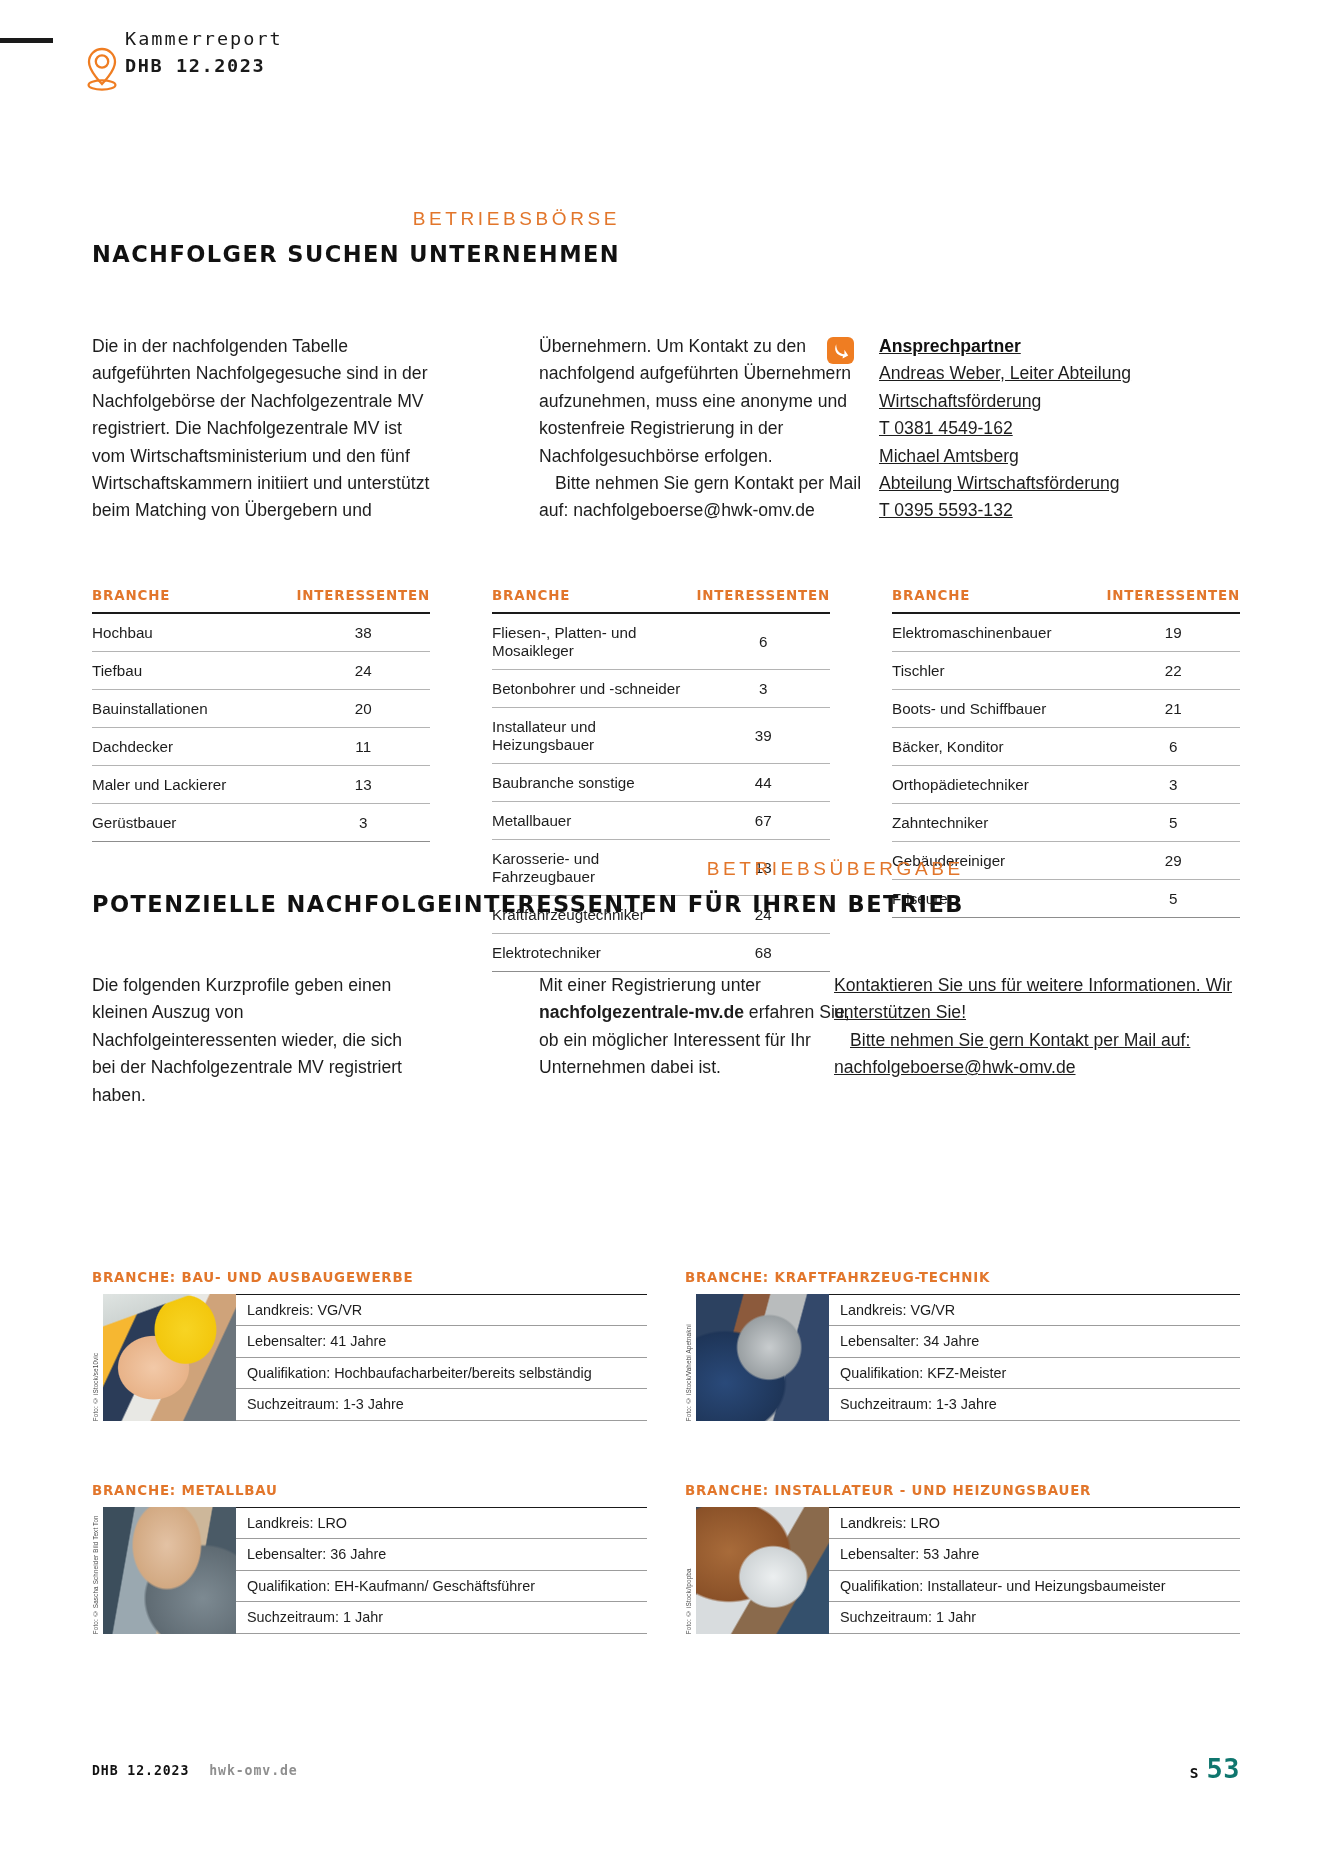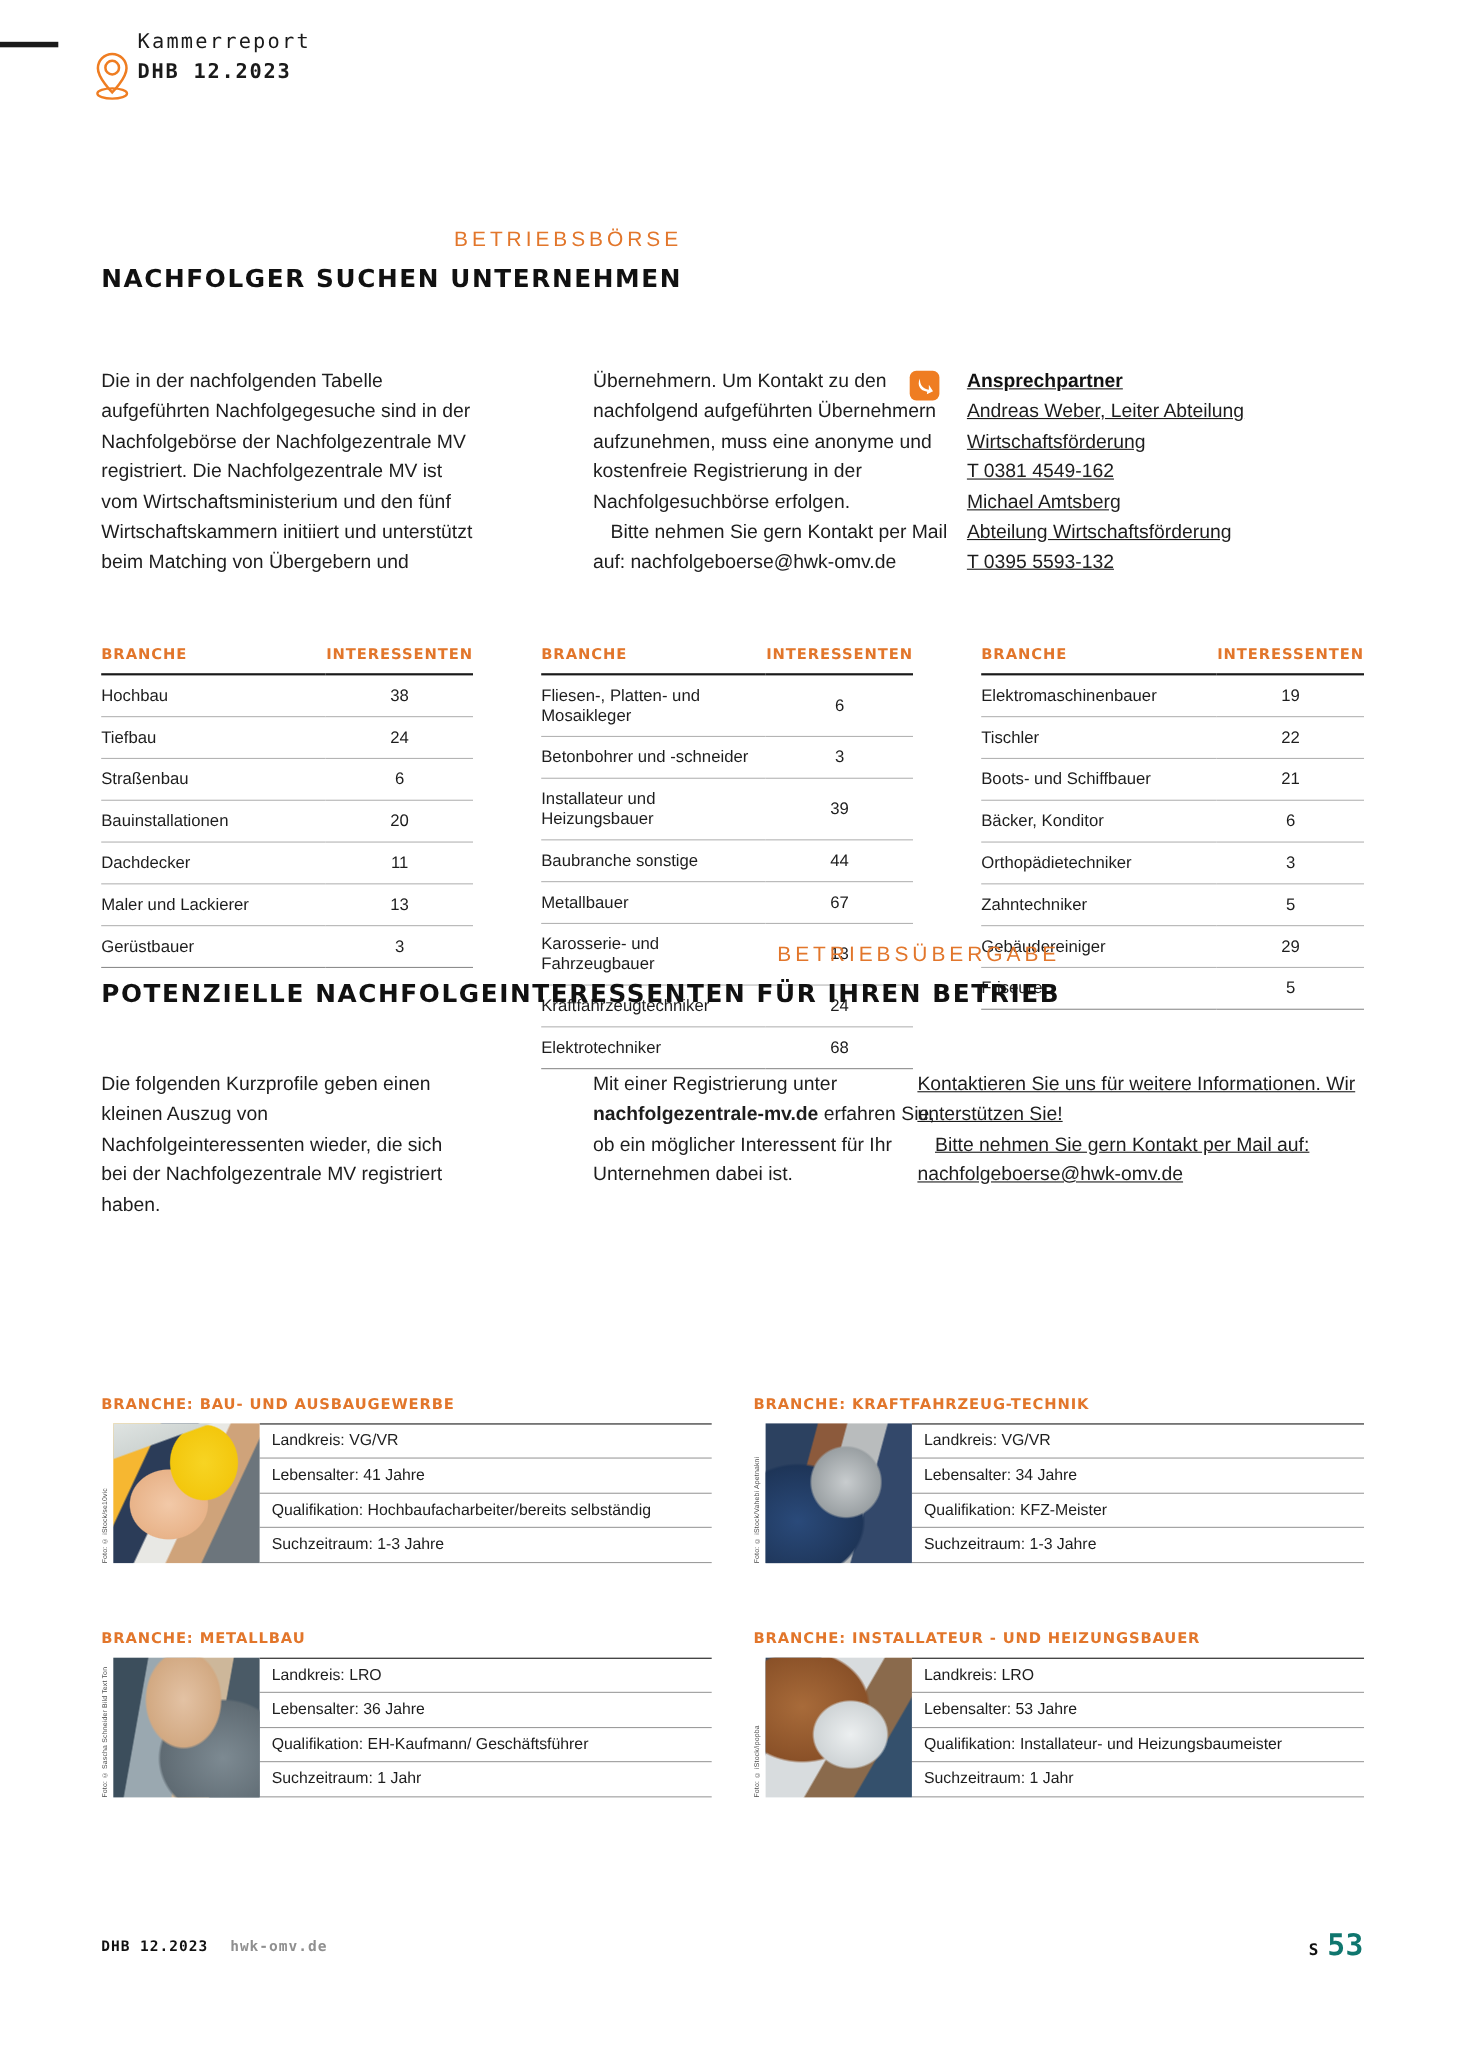--- a/index.html
+++ b/index.html
@@ -204,24 +204,20 @@
           </tr>
         </thead>
         <tbody>
             <tr>
               <td>Hochbau</td>
               <td class="num">38</td>
             </tr>
             <tr>
               <td>Tiefbau</td>
               <td class="num">24</td>
-            </tr>
-            <tr>
-              <td>Straßenbau</td>
-              <td class="num">6</td>
             </tr>
             <tr>
               <td>Bauinstallationen</td>
               <td class="num">20</td>
             </tr>
             <tr>
               <td>Dachdecker</td>
               <td class="num">11</td>
             </tr>
             <tr>

